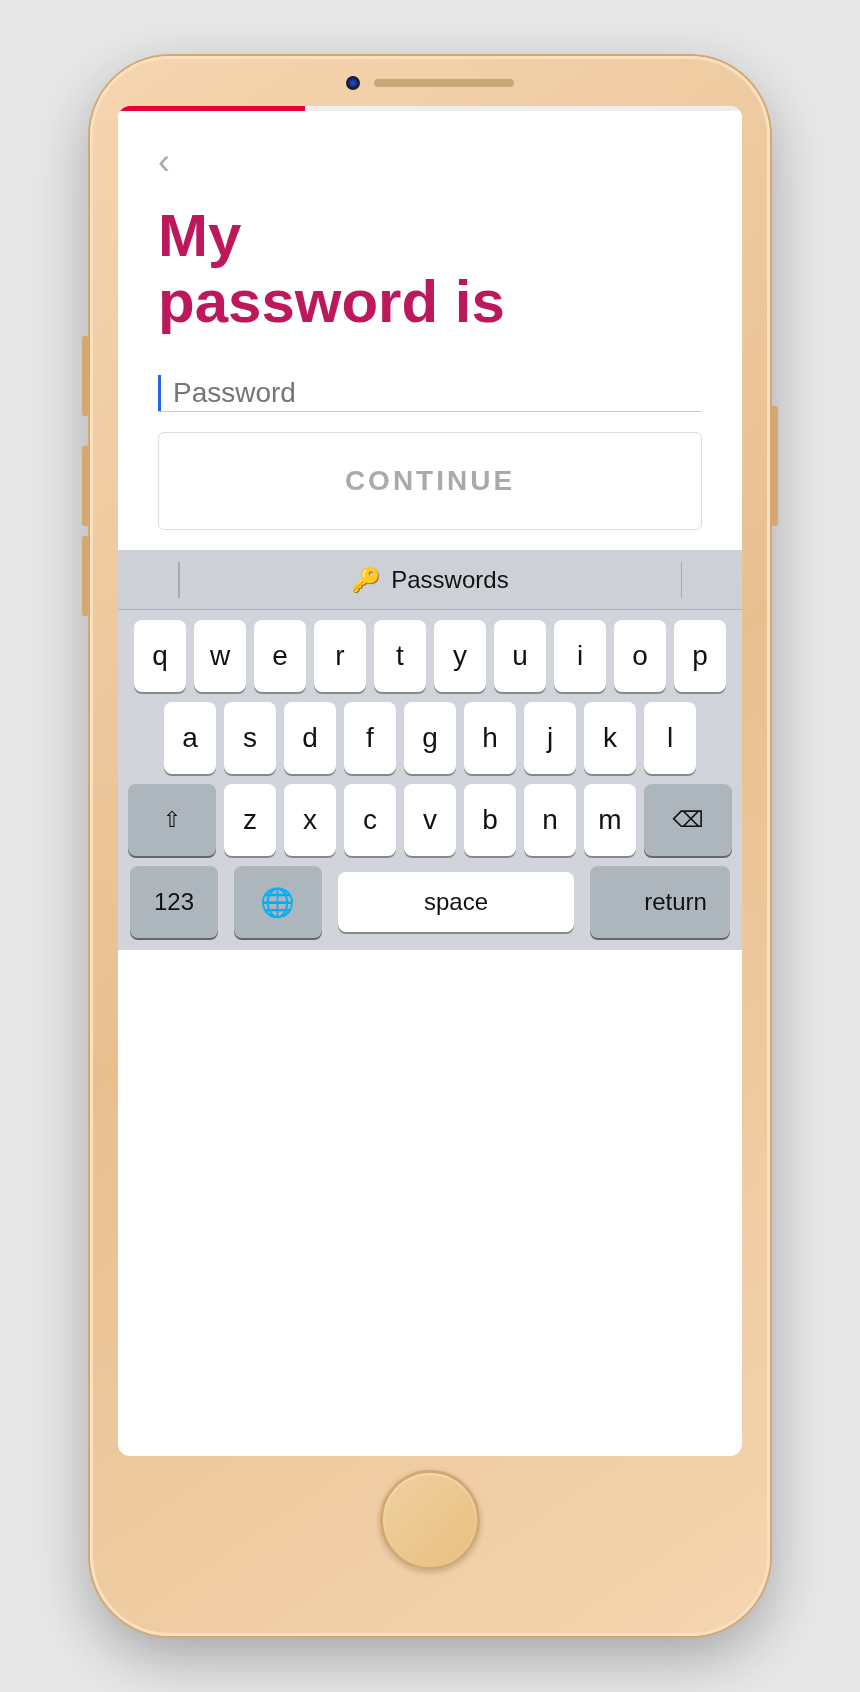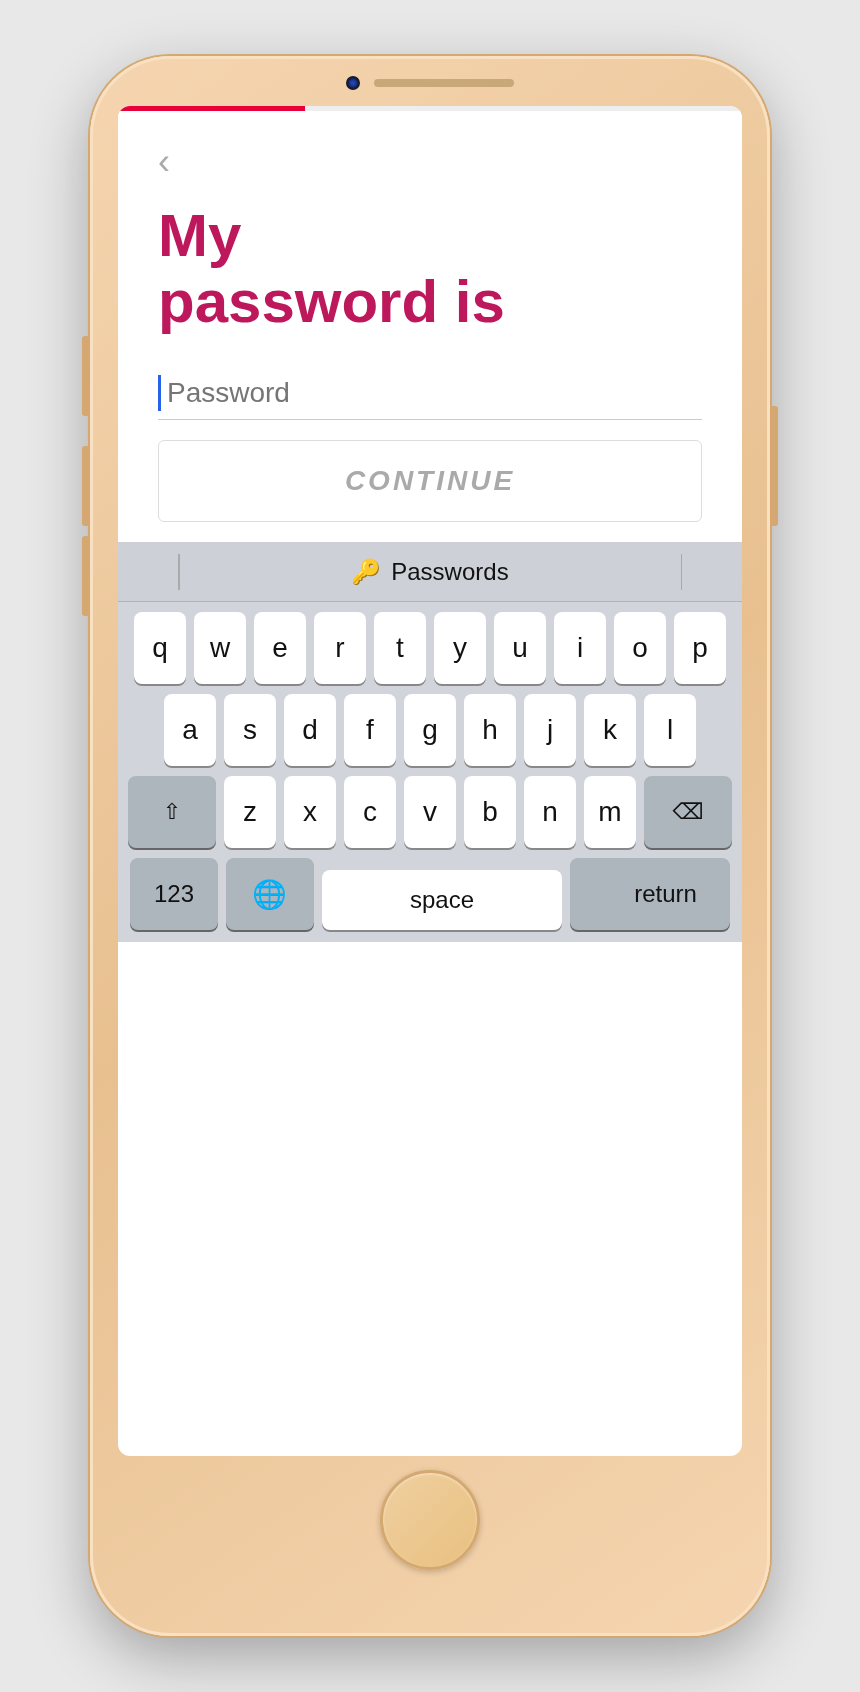--- a/index.html
+++ b/index.html
@@ -133,24 +133,23 @@
       font-size: 60px;
       font-weight: 800;
       color: #be185d;
       line-height: 1.1;
       margin-bottom: 40px;
     }
 
     .password-input-area {
       margin-bottom: 20px;
       border-bottom: 1.5px solid #ccc;
-      padding-bottom: 8px;
-      display: flex;
-      align-items: center;
-      gap: 6px;
+      display: flex;
+      align-items: center;
+      gap: 12px;
     }
 
     .cursor-bar {
       width: 3px;
       height: 36px;
       background: #2563eb;
       flex-shrink: 0;
     }
 
     .password-input-field {
@@ -166,32 +165,31 @@
       font-size: 22px;
       color: #999;
       line-height: 1.5;
       margin-bottom: 40px;
       max-width: 400px;
     }
 
     .continue-button {
       display: block;
       width: 100%;
-      padding: 24px 20px;
+      padding: 32px 20px;
       background: transparent;
       border: 1px solid #ddd;
       border-radius: 6px;
       font-size: 28px;
       font-weight: 600;
       letter-spacing: 3px;
       color: #aaa;
       text-align: center;
       cursor: pointer;
       margin-bottom: 0;
-      font-style: italic;
     }
 
     
     .keyboard-area {
       background: #d1d5db;
       width: 100%;
       padding: 0;
     }
 
     .keyboard-toolbar {
@@ -270,23 +268,23 @@
     }
 
     .key-delete {
       width: 88px;
       font-size: 22px;
     }
 
     .key-row-bottom {
       display: flex;
       justify-content: space-between;
-      align-items: flex-end;
+      align-items: center;
       padding: 0 6px;
-      gap: 8px;
+      gap: 16px;
       margin-bottom: 8px;
     }
 
     .key-num {
       width: 88px;
       height: 72px;
       font-size: 24px;
     }
 
     .key-globe {
@@ -295,21 +293,21 @@
       font-size: 28px;
     }
 
     .key-space {
       flex: 1;
       height: 60px;
       font-size: 24px;
     }
 
     .key-return {
-      width: 160px;
+      width: 140px;
       height: 72px;
       font-size: 24px;
       padding-left: 31px;
     }
 
     .phone-bottom {
       margin-top: 14px;
       display: flex;
       justify-content: center;
     }

